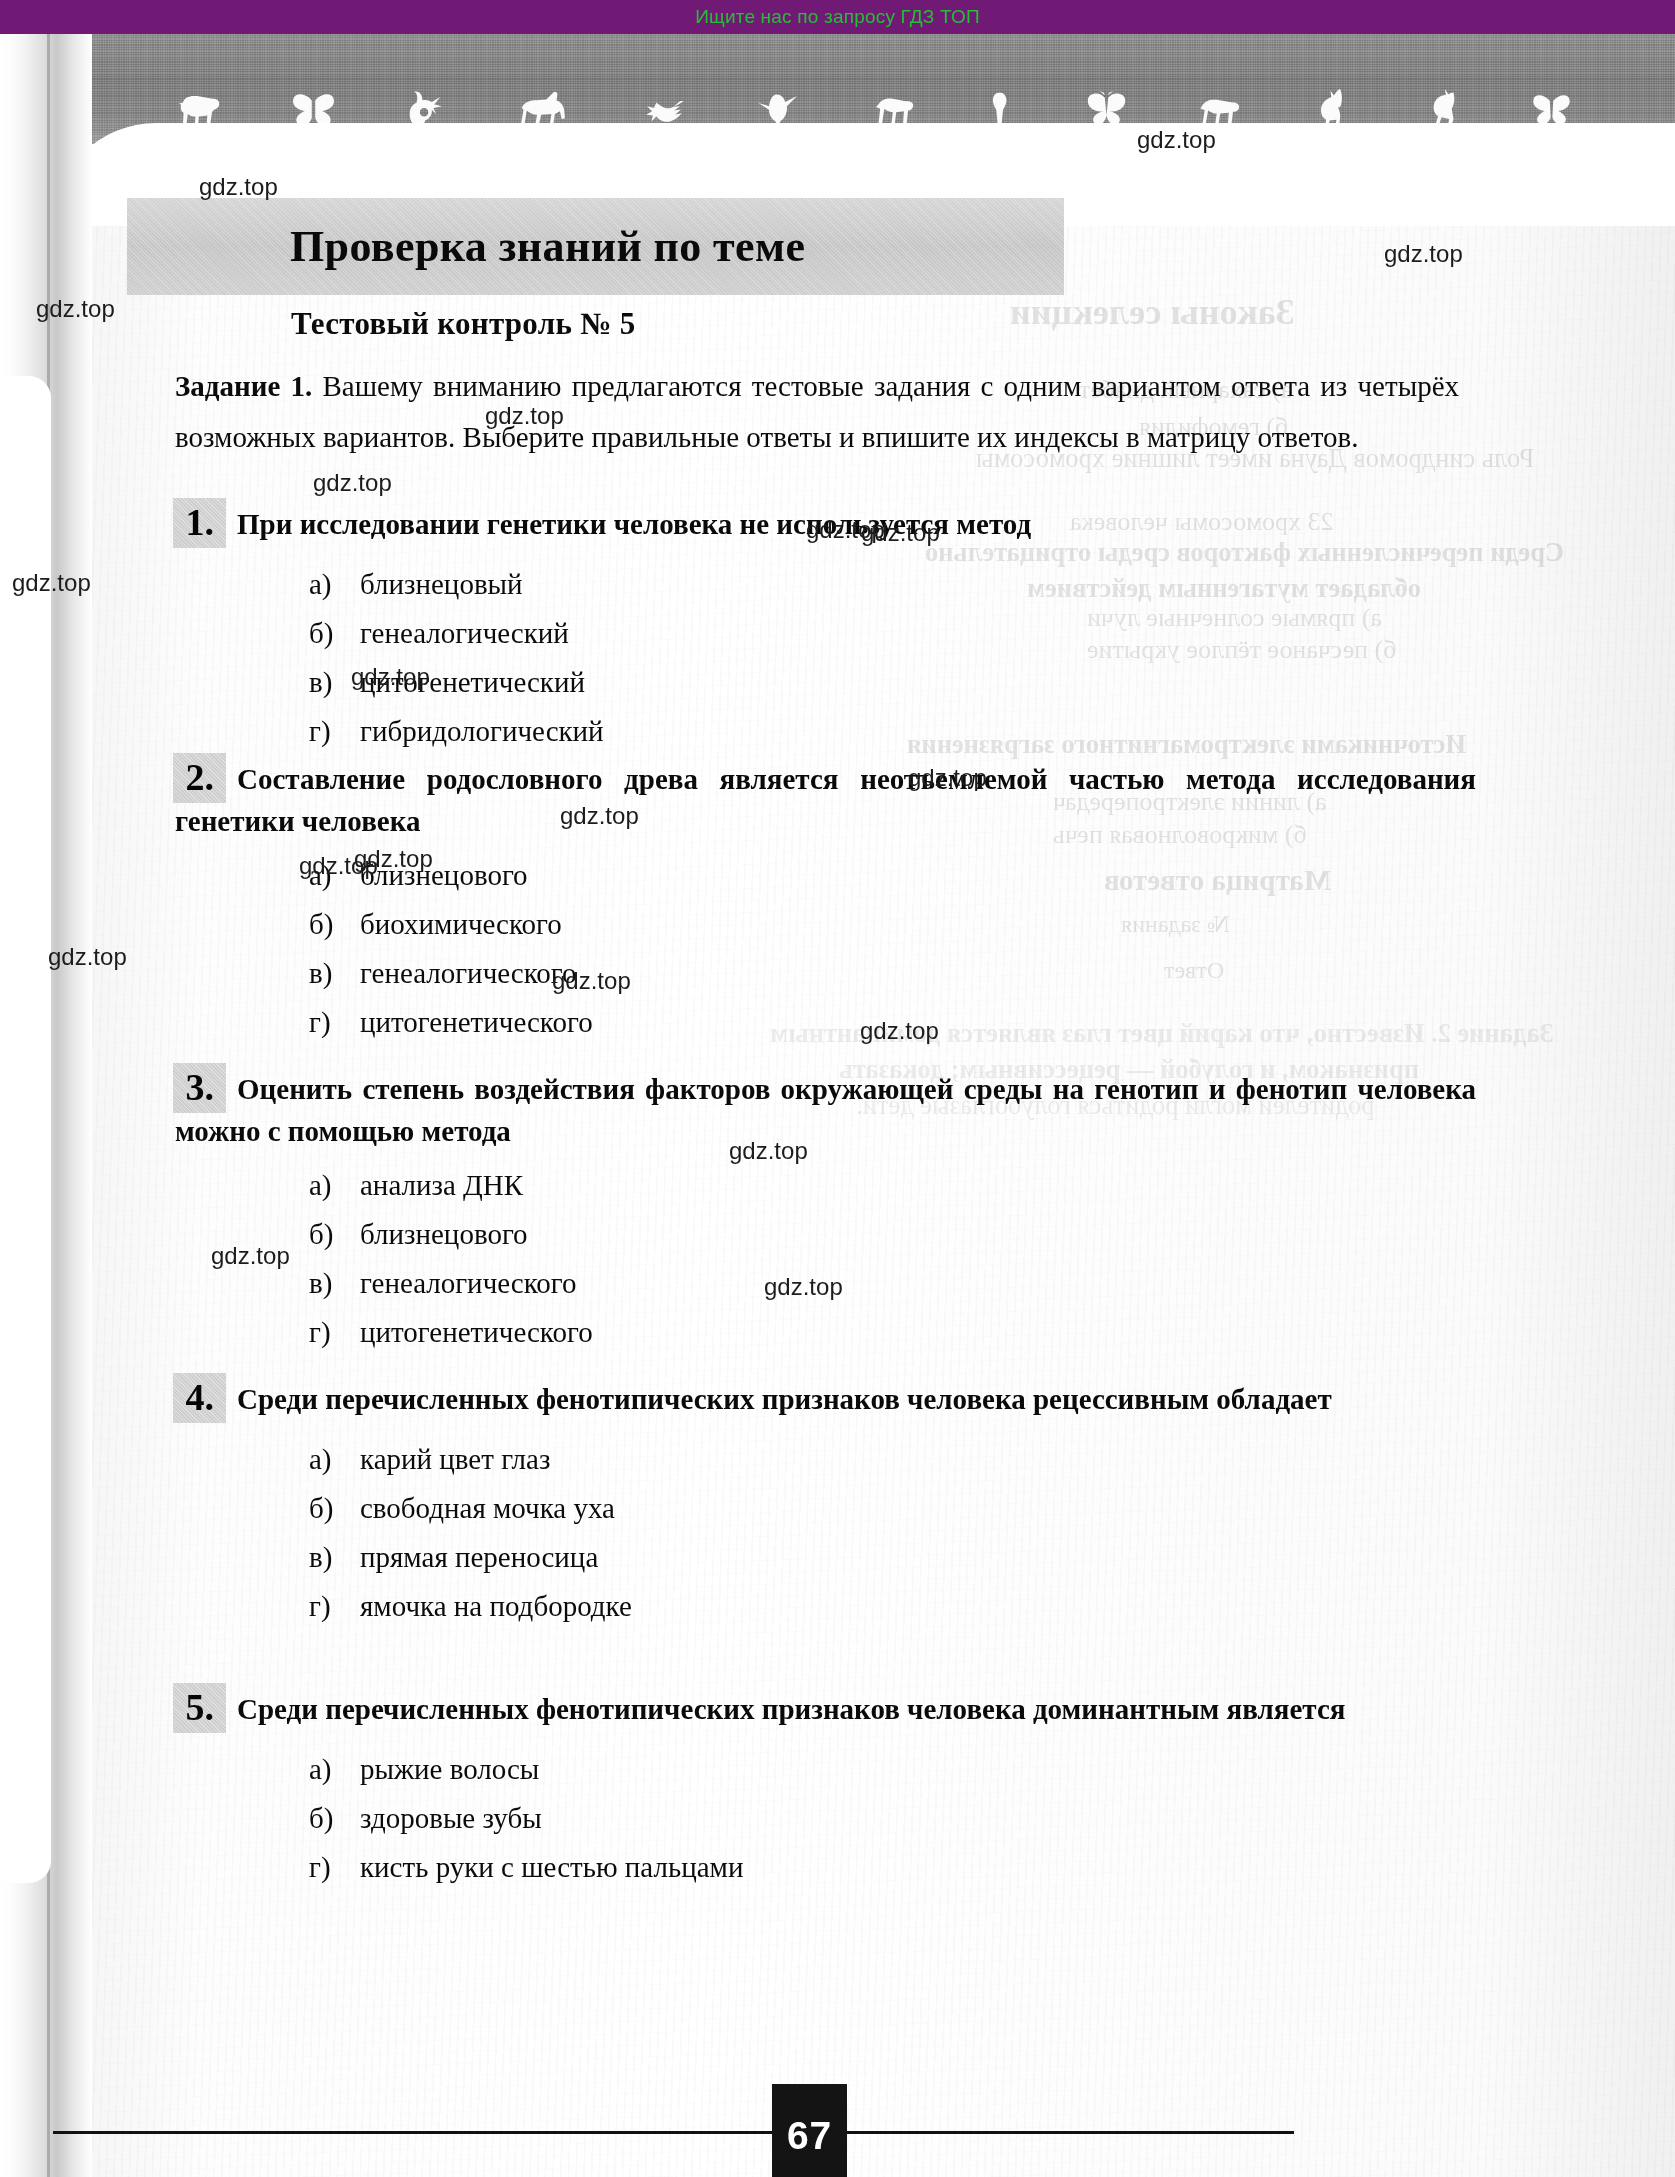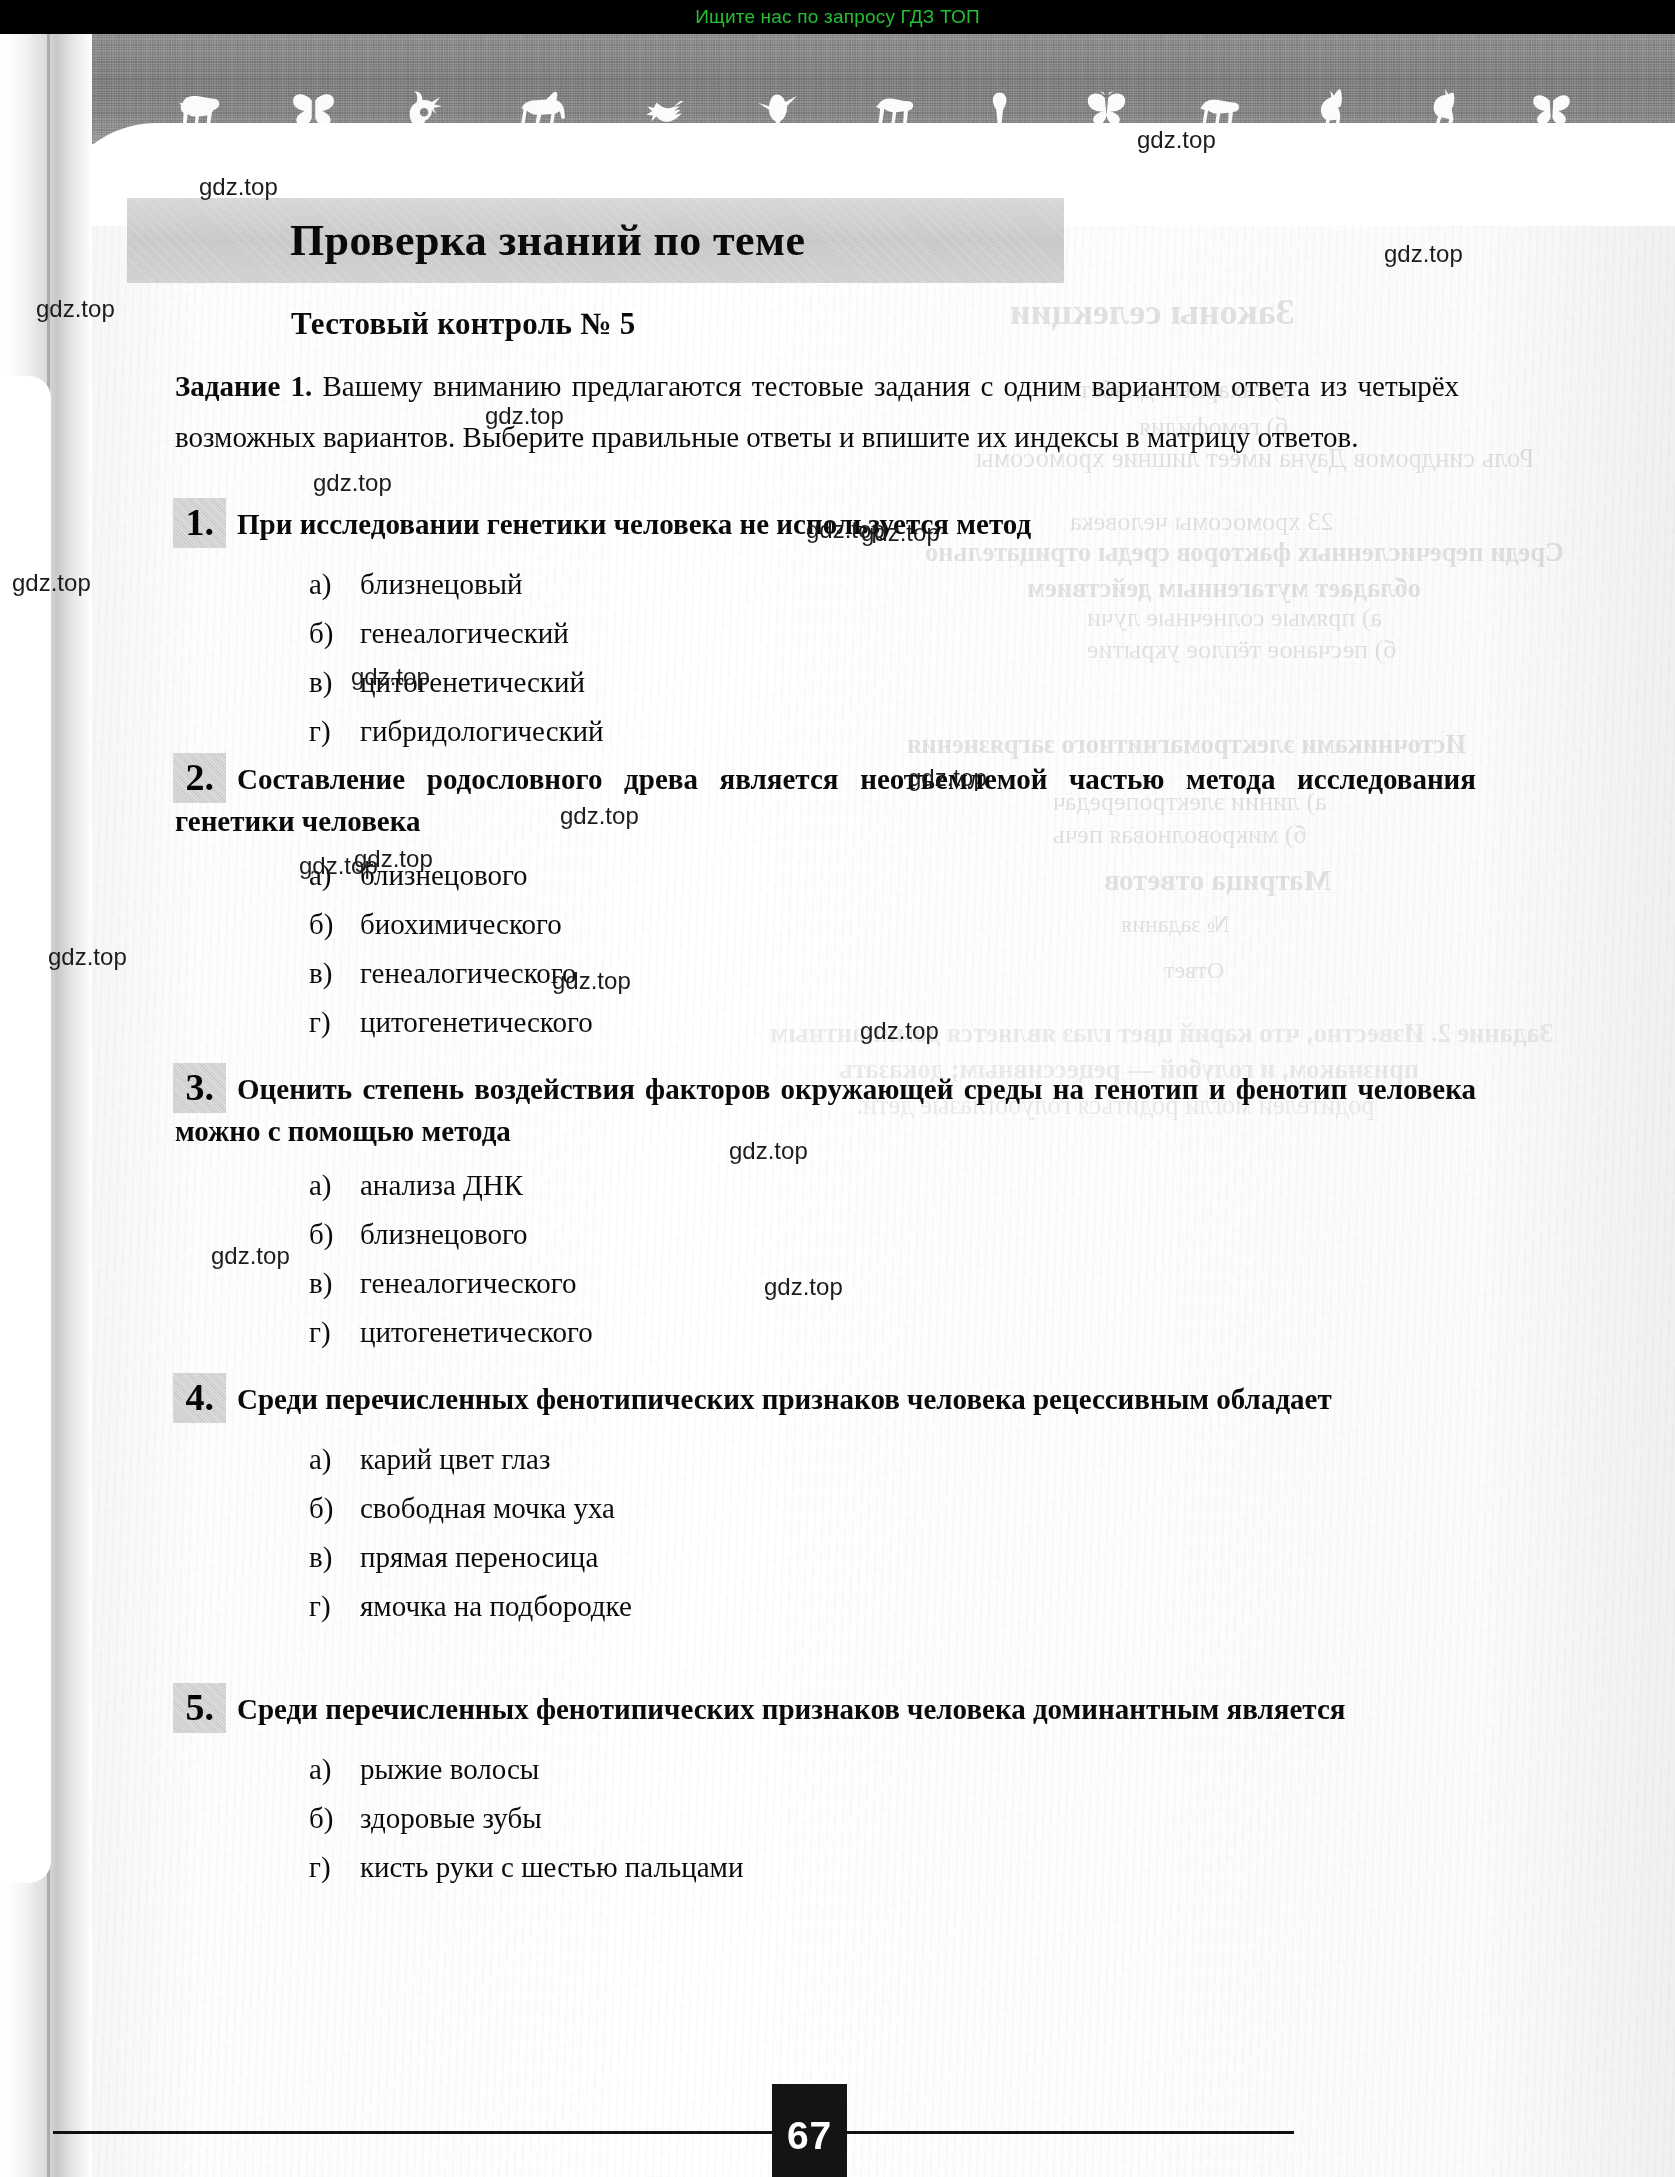--- a/index.html
+++ b/index.html
@@ -16,21 +16,21 @@
     height: 2178px;
     background: #ffffff;
   }
 
   
   #promo-banner {
     position: absolute;
     top: 0; left: 0;
     width: 1675px;
     height: 34px;
-    background: #000000;
+    background: #701a75;
     display: flex;
     align-items: center;
     justify-content: center;
   }
   #promo-banner .promo-text {
     font-family: "Liberation Sans", sans-serif;
     font-size: 19px;
     color: #22c032;
     font-weight: 500;
     letter-spacing: 0.2px;
@@ -142,21 +142,21 @@
     width: 1675px;
     height: 2144px;
     z-index: 7;
   }
 
   
   #title-plate {
     position: absolute;
     left: 127px; top: 164px;
     width: 937px;
-    height: 85px;
+    height: 97px;
     background: linear-gradient(to bottom, #d5d5d5, #c6c6c6 50%, #cfcfcf);
     display: flex;
     align-items: center;
     padding-left: 163px;
   }
   #title-plate::before {
     content: "";
     position: absolute;
     inset: 0;
     background-image: repeating-linear-gradient(45deg, rgba(255,255,255,0.25) 0 0.9px, transparent 0.9px 2.6px);

